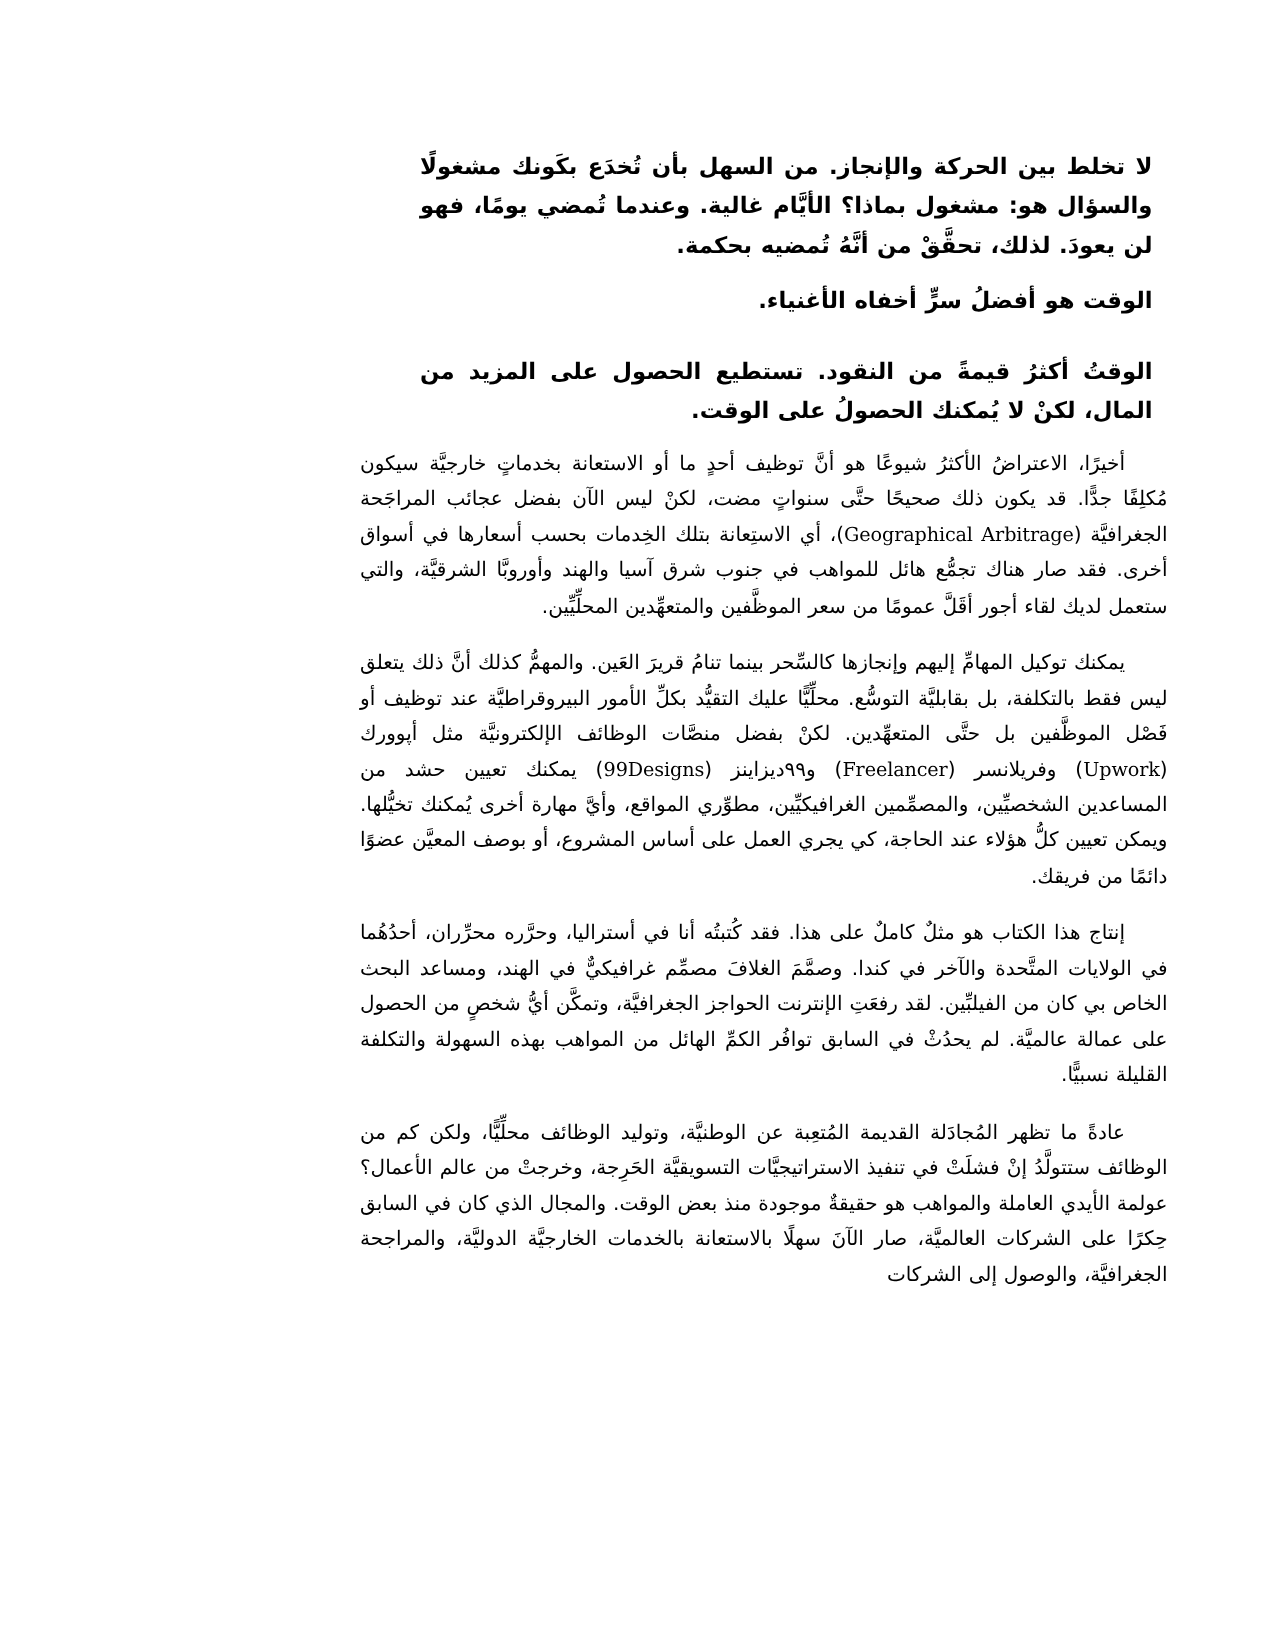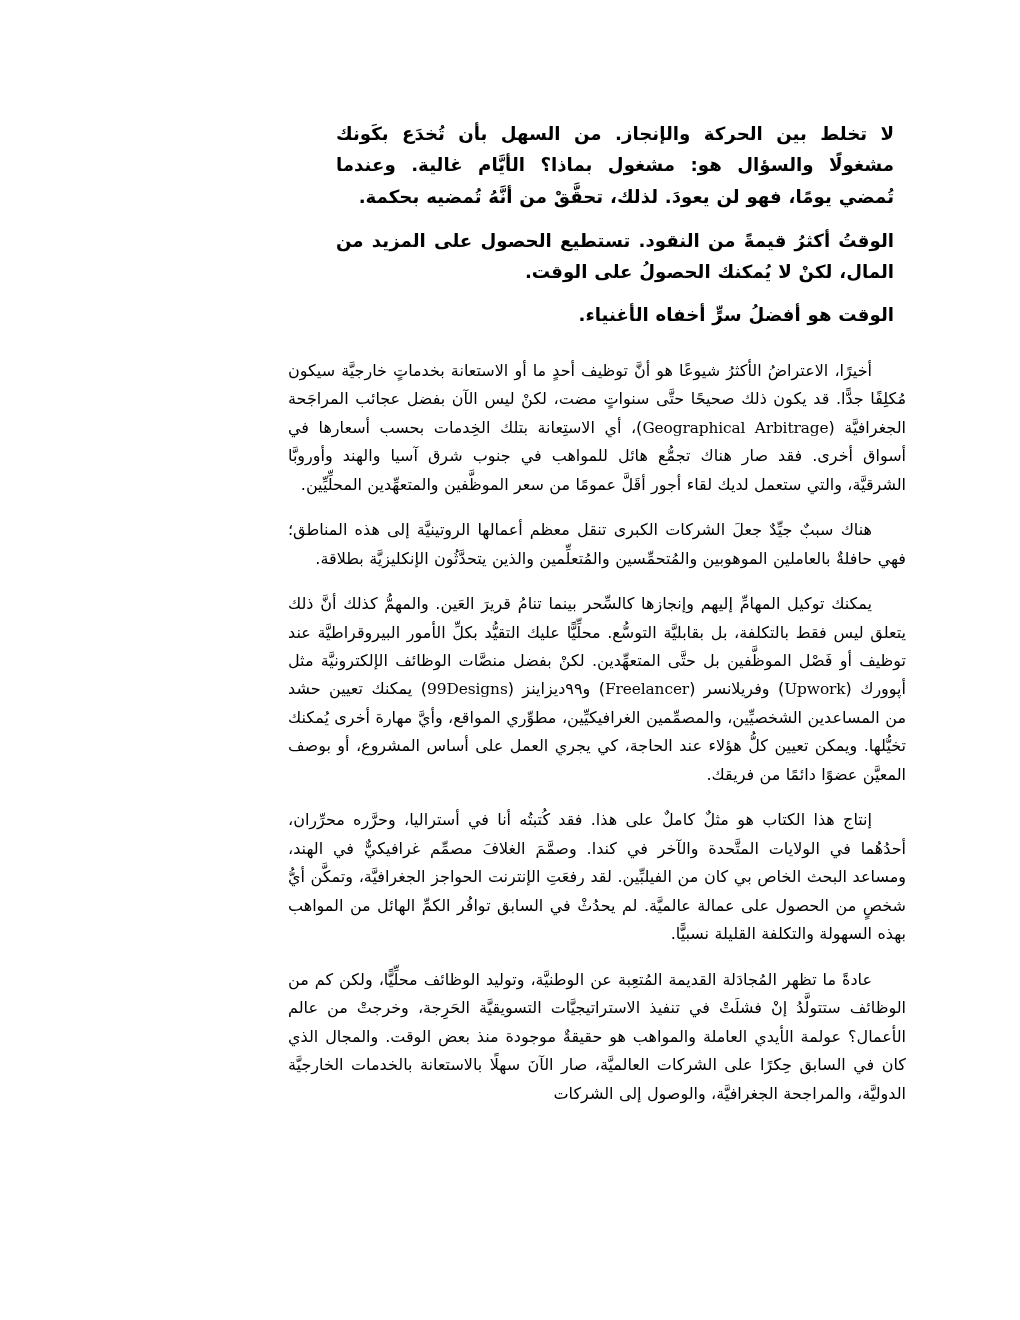--- a/index.html
+++ b/index.html
@@ -15,21 +15,21 @@
     font-family: "DejaVu Sans", sans-serif;
     color: #000000;
   }
 
   .page {
     position: relative;
     width: 832px;
     height: 1320px;
     background: #ffffff;
     box-sizing: border-box;
-    padding: 118px 114px 0 100px;
+    padding: 118px 86px 0 100px;
   }
 
   .content {
     direction: rtl;
     text-align: justify;
     text-align-last: right;
   }
 
   
   .quote-block {
@@ -81,26 +81,25 @@
   }
 </style>
 </head>
 <body>
 
 <div class="page">
   <div class="content">
 
     <div class="quotes">
       <p class="quote-block">لا تخلط بين الحركة والإنجاز. من السهل بأن تُخدَع بكَونك مشغولًا والسؤال هو: مشغول بماذا؟ الأيَّام غالية. وعندما تُمضي يومًا، فهو لن يعودَ. لذلك، تحقَّقْ من أنَّهُ تُمضيه بحكمة.</p>
+      <p class="quote-block last-quote">الوقت هو أفضلُ سرٍّ أخفاه الأغنياء.</p>
       <p class="quote-block tight">الوقتُ أكثرُ قيمةً من النقود. تستطيع الحصول على المزيد من المال، لكنْ لا يُمكنك الحصولُ على الوقت.</p>
-      <p class="quote-block last-quote">الوقت هو أفضلُ سرٍّ أخفاه الأغنياء.</p>
     </div>
 
     <div class="body">
       <p class="body-par">أخيرًا، الاعتراضُ الأكثرُ شيوعًا هو أنَّ توظيف أحدٍ ما أو الاستعانة بخدماتٍ خارجيَّة سيكون مُكلِفًا جدًّا. قد يكون ذلك صحيحًا حتَّى سنواتٍ مضت، لكنْ ليس الآن بفضل عجائب المراجَحة الجغرافيَّة (<span class="latin">Geographical Arbitrage</span>)، أي الاستِعانة بتلك الخِدمات بحسب أسعارها في أسواق أخرى. فقد صار هناك تجمُّع هائل للمواهب في جنوب شرق آسيا والهند وأوروبَّا الشرقيَّة، والتي ستعمل لديك لقاء أجور أقَلَّ عمومًا من سعر الموظَّفين والمتعهِّدين المحلِّيِّين.</p>
-      <p class="body-par">هناك سببٌ جيِّدٌ جعلَ الشركات الكبرى تنقل معظم أعمالها الروتينيَّة إلى هذه المناطق؛ فهي حافلةٌ بالعاملين الموهوبين والمُتحمِّسين والمُتعلِّمين والذين يتحدَّثُون الإنكليزيَّة بطلاقة.</p>
       <p class="body-par">يمكنك توكيل المهامِّ إليهم وإنجازها كالسِّحر بينما تنامُ قريرَ العَين. والمهمُّ كذلك أنَّ ذلك يتعلق ليس فقط بالتكلفة، بل بقابليَّة التوسُّع. محلِّيًّا عليك التقيُّد بكلِّ الأمور البيروقراطيَّة عند توظيف أو فَصْل الموظَّفين بل حتَّى المتعهِّدين. لكنْ بفضل منصَّات الوظائف الإلكترونيَّة مثل أپوورك (<span class="latin">Upwork</span>) وفريلانسر (<span class="latin">Freelancer</span>) و٩٩ديزاينز (<span class="latin">99Designs</span>) يمكنك تعيين حشد من المساعدين الشخصيِّين، والمصمِّمين الغرافيكيِّين، مطوِّري المواقع، وأيَّ مهارة أخرى يُمكنك تخيُّلها. ويمكن تعيين كلُّ هؤلاء عند الحاجة، كي يجري العمل على أساس المشروع، أو بوصف المعيَّن عضوًا دائمًا من فريقك.</p>
       <p class="body-par">إنتاج هذا الكتاب هو مثلٌ كاملٌ على هذا. فقد كُتبتُه أنا في أستراليا، وحرَّره محرِّران، أحدُهُما في الولايات المتَّحدة والآخر في كندا. وصمَّمَ الغلافَ مصمِّم غرافيكيٌّ في الهند، ومساعد البحث الخاص بي كان من الفيلبِّين. لقد رفعَتِ الإنترنت الحواجز الجغرافيَّة، وتمكَّن أيُّ شخصٍ من الحصول على عمالة عالميَّة. لم يحدُثْ في السابق توافُر الكمِّ الهائل من المواهب بهذه السهولة والتكلفة القليلة نسبيًّا.</p>
       <p class="body-par">عادةً ما تظهر المُجادَلة القديمة المُتعِبة عن الوطنيَّة، وتوليد الوظائف محلِّيًّا، ولكن كم من الوظائف ستتولَّدُ إنْ فشلَتْ في تنفيذ الاستراتيجيَّات التسويقيَّة الحَرِجة، وخرجتْ من عالم الأعمال؟ عولمة الأيدي العاملة والمواهب هو حقيقةٌ موجودة منذ بعض الوقت. والمجال الذي كان في السابق حِكرًا على الشركات العالميَّة، صار الآنَ سهلًا بالاستعانة بالخدمات الخارجيَّة الدوليَّة، والمراجحة الجغرافيَّة، والوصول إلى الشركات</p>
     </div>
 
   </div>
 </div>
 
 </body></html>

